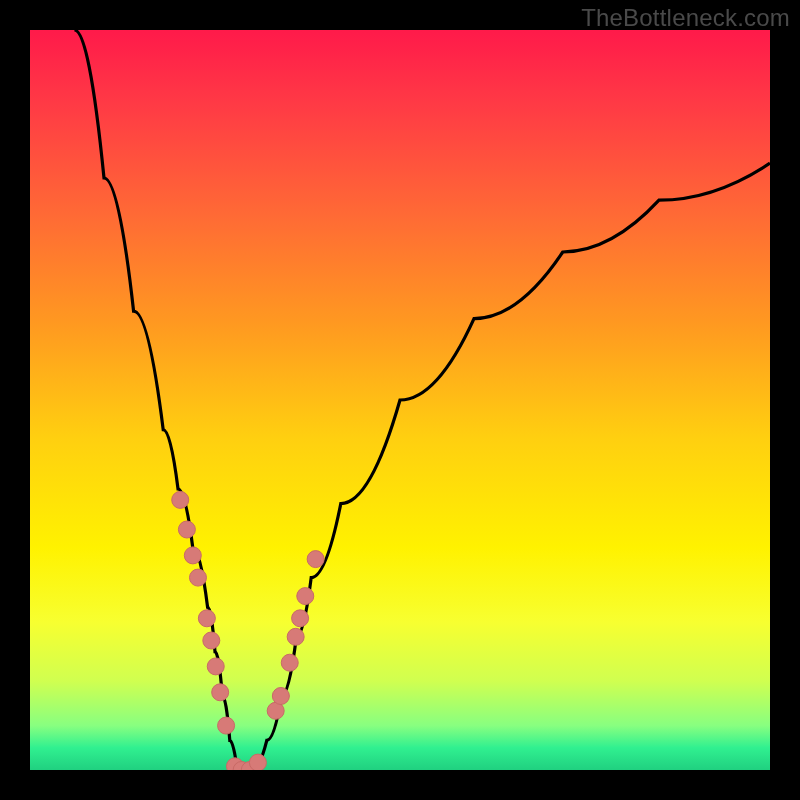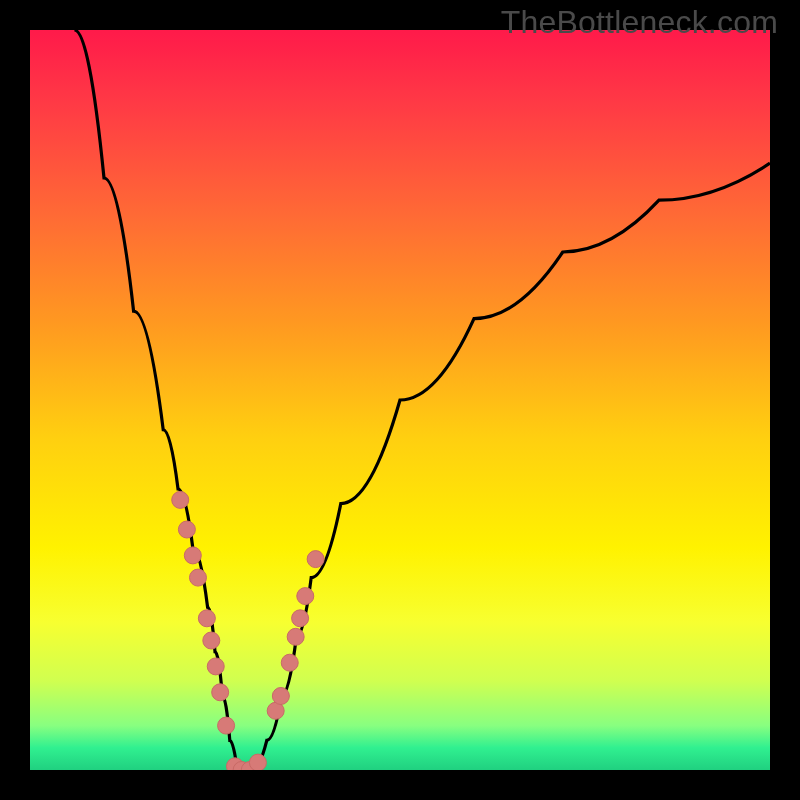--- a/index.html
+++ b/index.html
@@ -28,23 +28,23 @@
       #f7ff30 80%,
       #d0ff50 88%,
       #88ff80 94%,
       #30f090 97%,
       #20d080 100%
     );
   }
   .watermark {
     position: absolute;
     top: 4px;
-    right: 22px;
+    right: 10px;
     color: #4a4a4a;
-    font-size: 32px;
+    font-size: 24px;
     letter-spacing: 0.2px;
     font-weight: 500;
   }
   svg.curve {
     position: absolute;
     left: 30px;
     top: 30px;
     width: 740px;
     height: 740px;
     pointer-events: none;

